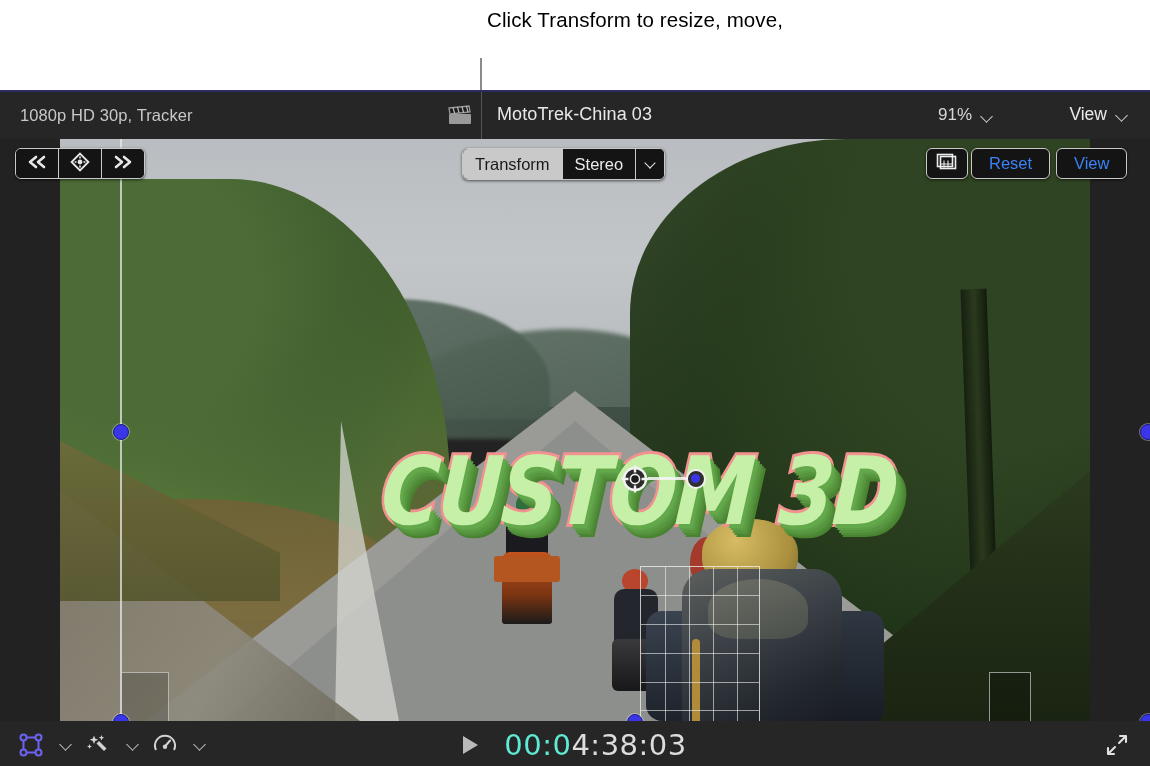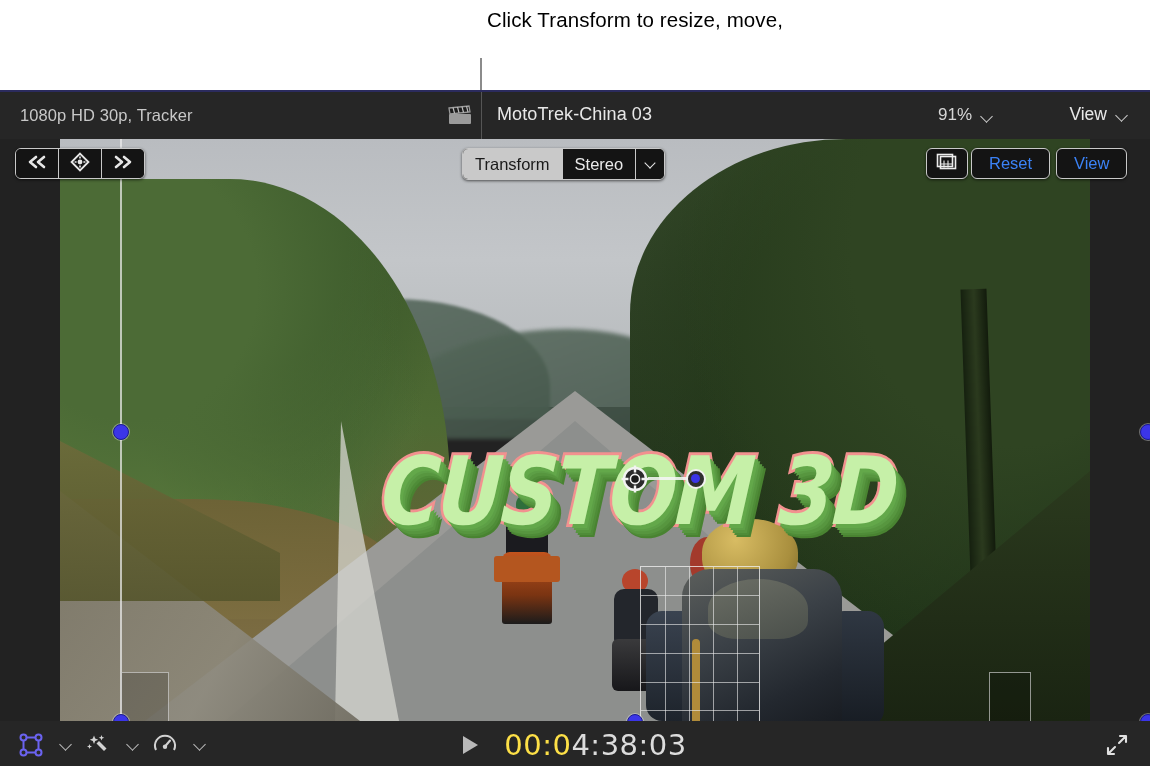--- a/index.html
+++ b/index.html
@@ -383,21 +383,21 @@
   .play-tri {
     width:0; height:0;
     border-left:15px solid #b9b9b9;
     border-top:9px solid transparent;
     border-bottom:9px solid transparent;
   }
   .timecode {
     font-family:"DejaVu Sans", sans-serif;
     font-size:29px; letter-spacing:0.5px;
   }
-  .tc-dim { color:#fde047;margin-left:12px; }
+  .tc-dim { color:#5eead4;margin-left:12px; }
   .tc-lit { color:#dcdcdc; }
   .bb-right { position:absolute; right:22px; top:13px; }
   .expand { width:22px; height:22px; }
 </style>
 </head>
 <body>
 
 <div class="page">
 
   <div class="callout">

